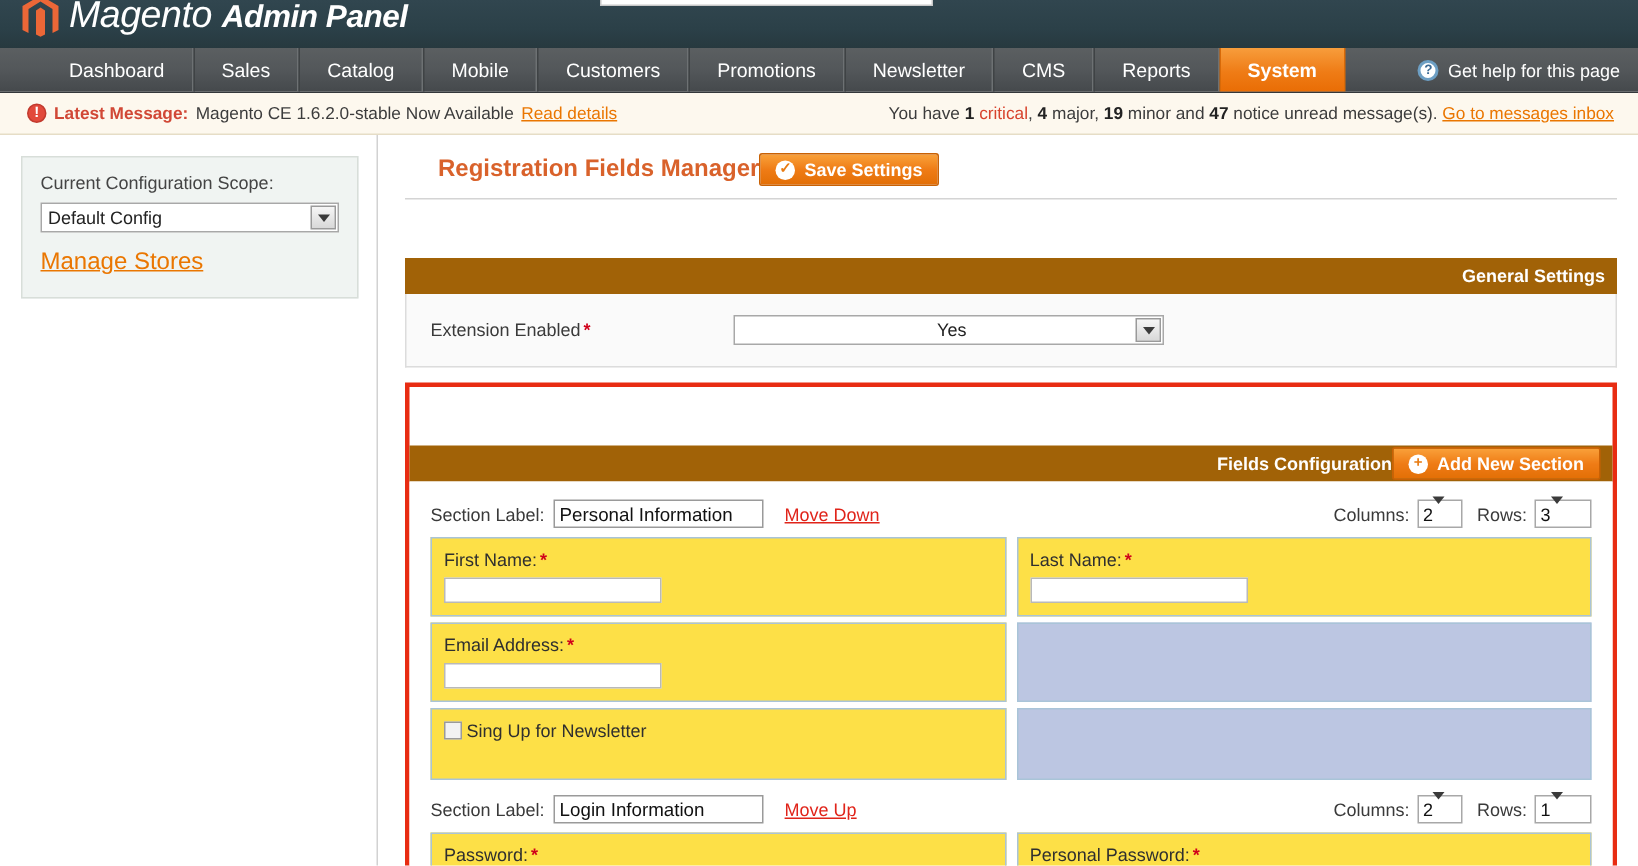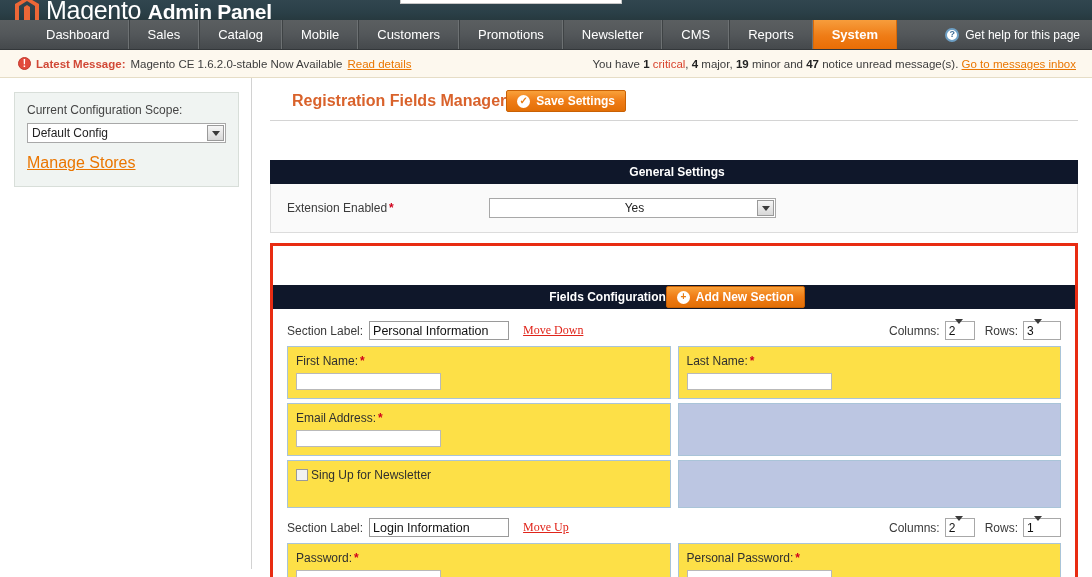--- a/index.html
+++ b/index.html
@@ -7,23 +7,24 @@
     margin: 0; padding: 0;
     width: 1092px; height: 577px;
     background: #ffffff;
     font-family: "Liberation Sans", sans-serif;
     overflow: hidden;
   }
 
   
   .top-header {
     position: relative;
-    height: 20px;
+    height: 32px;
     background: linear-gradient(to bottom, #31464f 0%, #2b4048 60%, #27393f 100%);
     overflow: hidden;
+    font-style: italic;
   }
   .logo-wrap {
     position: absolute;
     left: 14px; top: -14px;
     display: flex; align-items: flex-end;
     height: 40px;
   }
   .logo-mark {
     width: 26px; height: 30px;
     margin-right: 6px;
@@ -201,25 +202,25 @@
     width: 13px; height: 13px; border-radius: 50%;
     background: #ffffff; color: #e87b12;
     font-size: 10px; font-weight: bold;
     display: flex; align-items: center; justify-content: center;
     line-height: 1;
   }
 
   
   .panel { margin-bottom: 10px; }
   .panel-head {
-    background: #0f172a;
+    background: #a16207;
     color: #ffffff;
     font-size: 12px; font-weight: bold;
     height: 24px;
-    display: flex; align-items: center; justify-content: center;
+    display: flex; align-items: center; justify-content: flex-end;
     padding: 0 8px 0 14px;
     margin-top: 39px;
   }
   .panel-body {
     background: #fafafa;
     border: 1px solid #dcdcdc;
     border-top: none;
     padding: 14px 16px;
   }
   .field-row {
@@ -257,21 +258,21 @@
     background: #ffffff;
     height: 19px;
     font-size: 12.5px;
     color: #111;
     padding: 0 3px;
     font-family: "Liberation Sans", sans-serif;
   }
   .section-name { width: 140px; }
   .move-link {
     color: #e0241a; text-decoration: underline;
-    margin-left: 14px; cursor: pointer; font-size: 12px; font-family: Liberation Serif, serif;
+    margin-left: 14px; cursor: pointer; font-size: 12px;
   }
   .spacer { flex: 1; }
   .cr-group {
     display: flex; align-items: center; gap: 5px;
     font-size: 12px; color: #3a3a3a;
   }
   .sel-sm {
     position: relative;
     background: #ffffff;
     border: 1px solid #a8a8a8;

